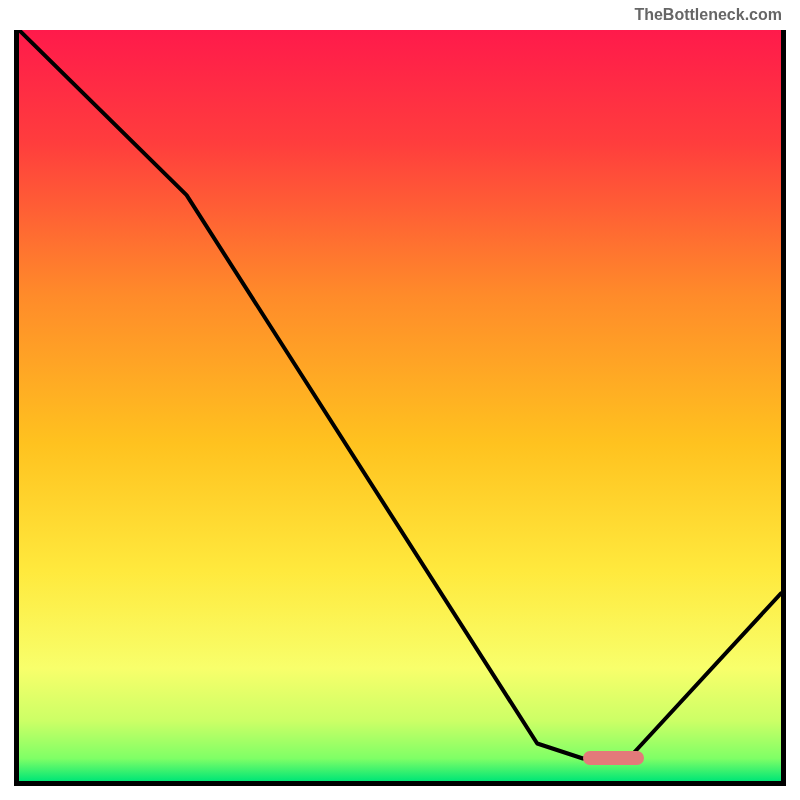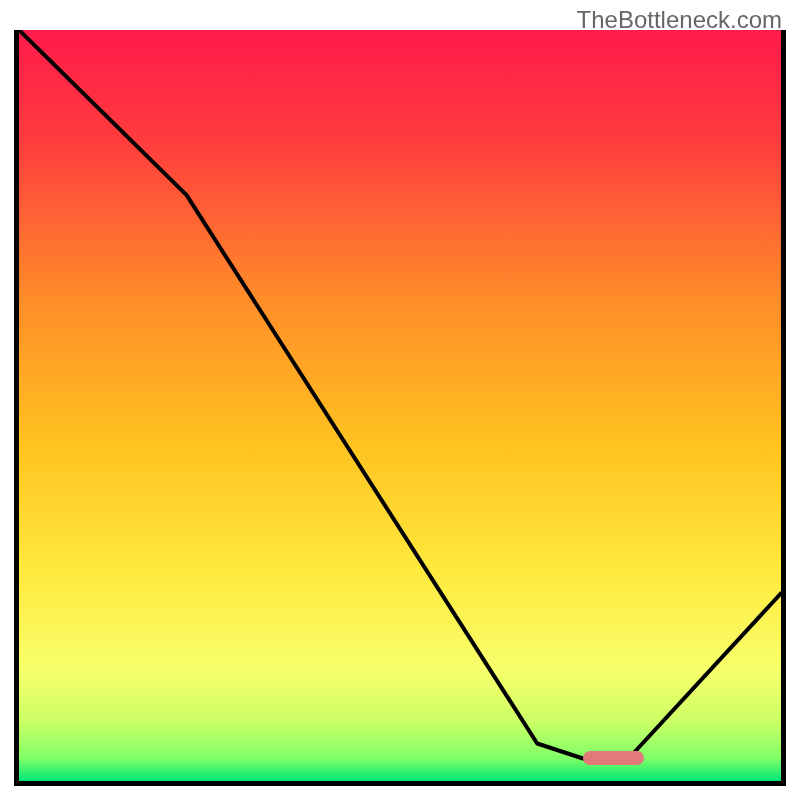--- a/index.html
+++ b/index.html
@@ -7,22 +7,22 @@
     width: 800px;
     height: 800px;
     background: #ffffff;
     font-family: Arial, sans-serif;
     position: relative;
   }
   .watermark {
     position: absolute;
     top: 6px;
     right: 18px;
-    font-size: 24px;
-    font-weight: normal;
+    font-size: 16px;
+    font-weight: bold;
     color: #666;
     z-index: 10;
   }
   .chart-wrap {
     position: absolute;
     top: 30px;
     left: 14px;
     width: 772px;
     height: 756px;
     border-left: 5px solid #000;

